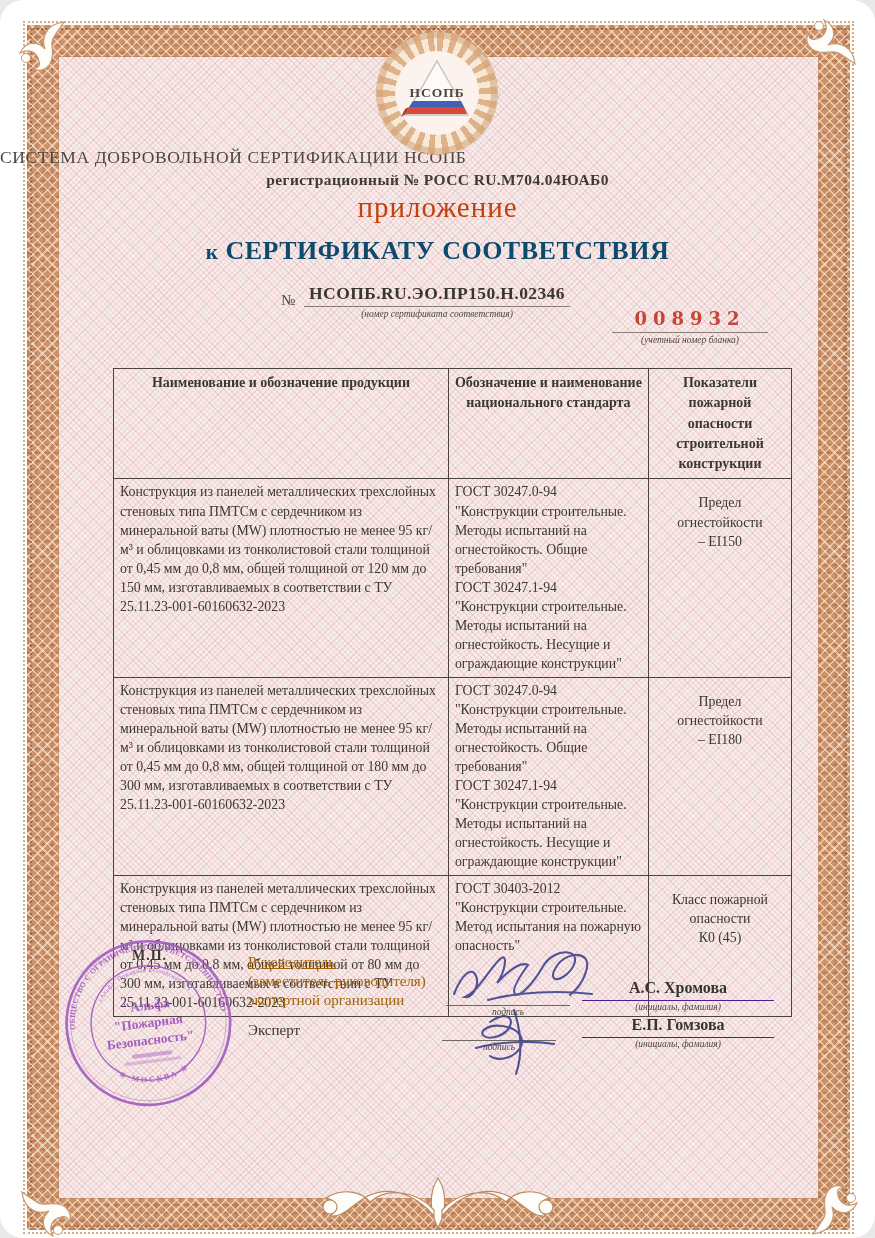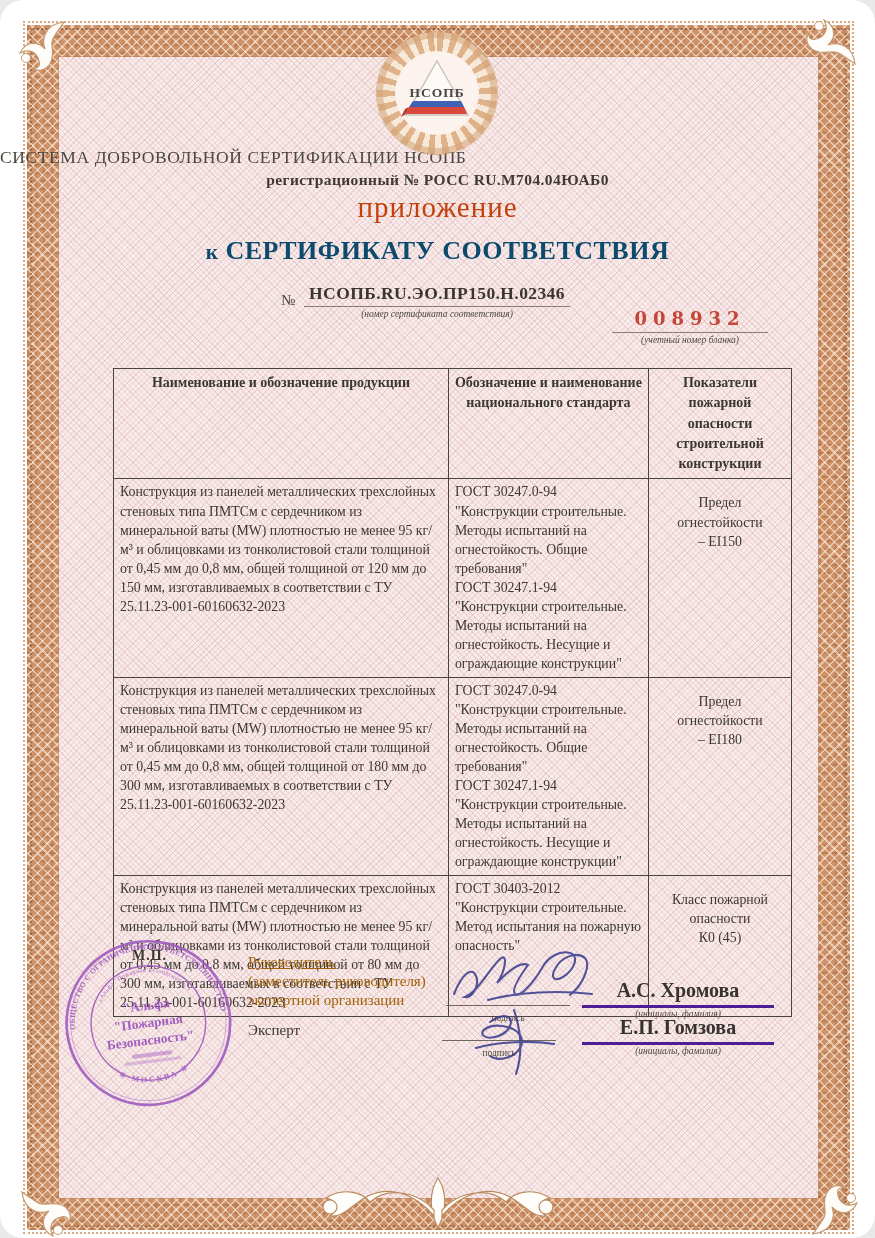--- a/index.html
+++ b/index.html
@@ -88,26 +88,26 @@
      transform:rotate(-7deg);opacity:.93;}
   .role-block{position:absolute;left:248px;top:953px;width:215px;font-size:15px;line-height:1.28;color:#a16207;}
   .role-block .u{text-decoration:underline;}
   .expert-label{position:absolute;left:248px;top:1022px;font-size:15px;color:#3a352f;}
 
   .sig-svg{position:absolute;z-index:4;}
   .sig1{left:448px;top:942px;width:150px;height:68px;}
   .sig2{left:458px;top:1006px;width:110px;height:70px;}
   .rule-block{position:absolute;text-align:center;}
   .rule-line{border-top:1px solid #6e6861;}
-  .rule-caption{font-size:9.5px;color:#4c463f;margin-top:7px;}
+  .rule-caption{font-size:9.5px;font-style:italic;color:#4c463f;margin-top:1px;}
   .sig-rule1{left:446px;top:1005px;width:124px;}
   .sig-rule2{left:442px;top:1040px;width:114px;}
   .name-block{position:absolute;text-align:center;}
-  .name-block .nm{font-size:20px;font-weight:bold;color:#373330;padding-bottom:3px;
-     border-bottom:3px solid #4c1d95;}
+  .name-block .nm{font-size:16px;font-weight:bold;color:#373330;padding-bottom:3px;
+     border-bottom:1px solid #4c1d95;}
   .name-block .caption{font-size:9.5px;font-style:italic;color:#4c463f;margin-top:1px;}
   .name1{left:582px;top:979px;width:192px;}
   .name2{left:582px;top:1016px;width:192px;}
 </style>
 </head>
 <body>
 
 <div class="page">
 
   <div class="frame">

